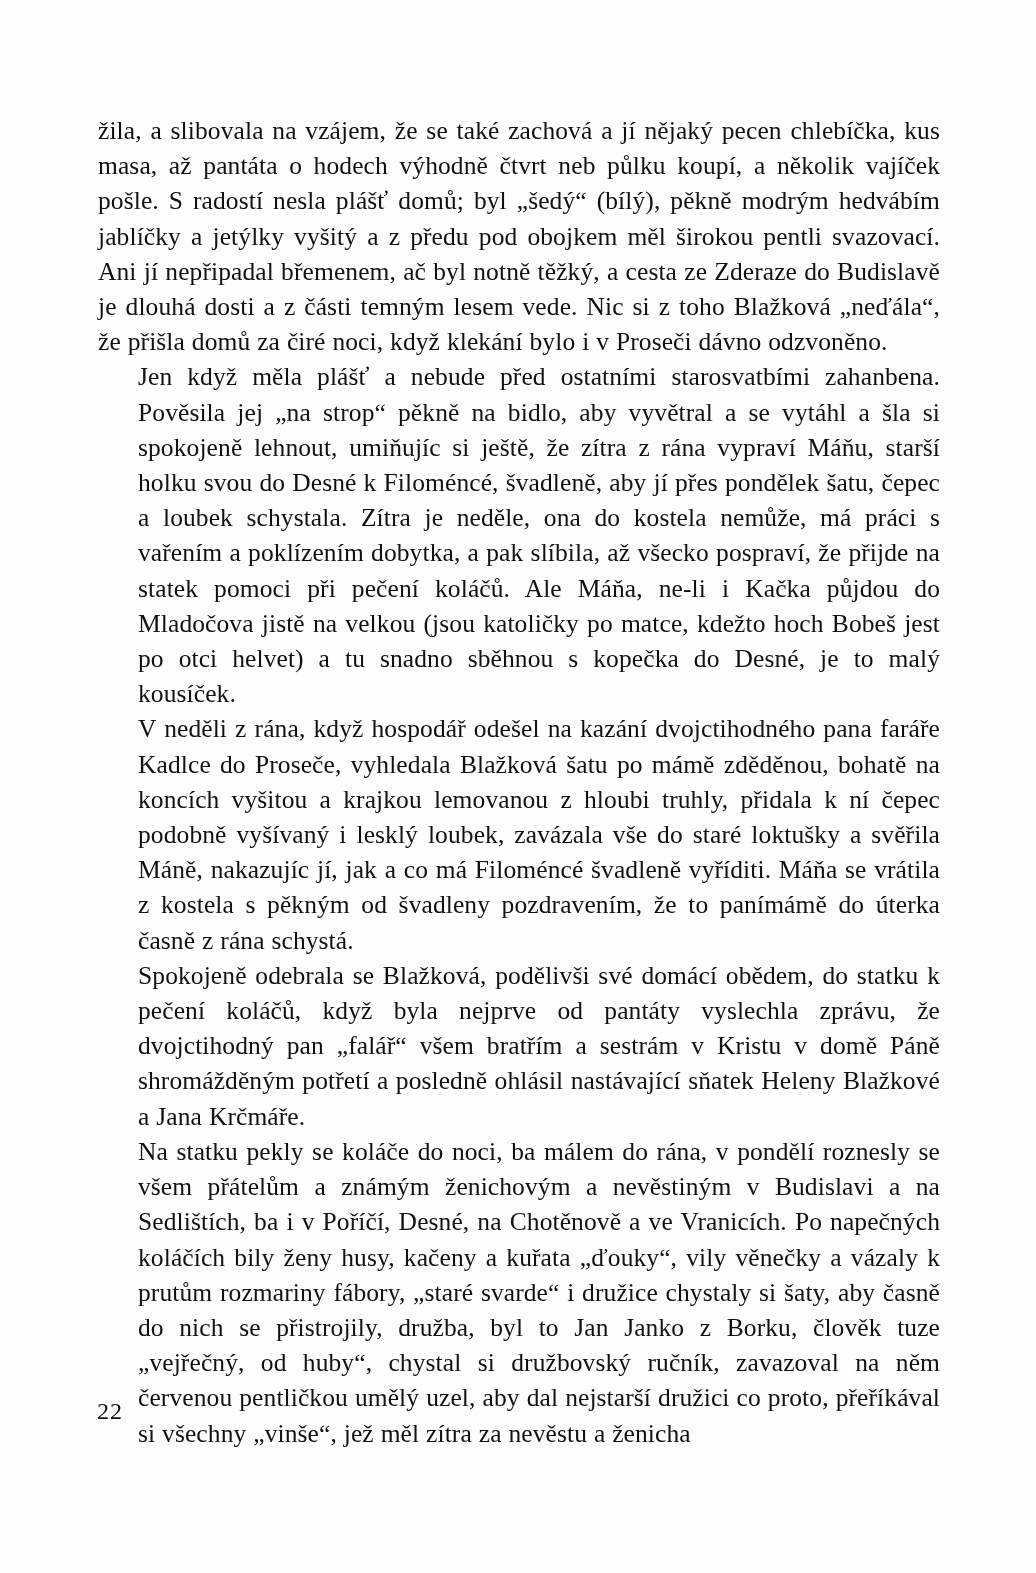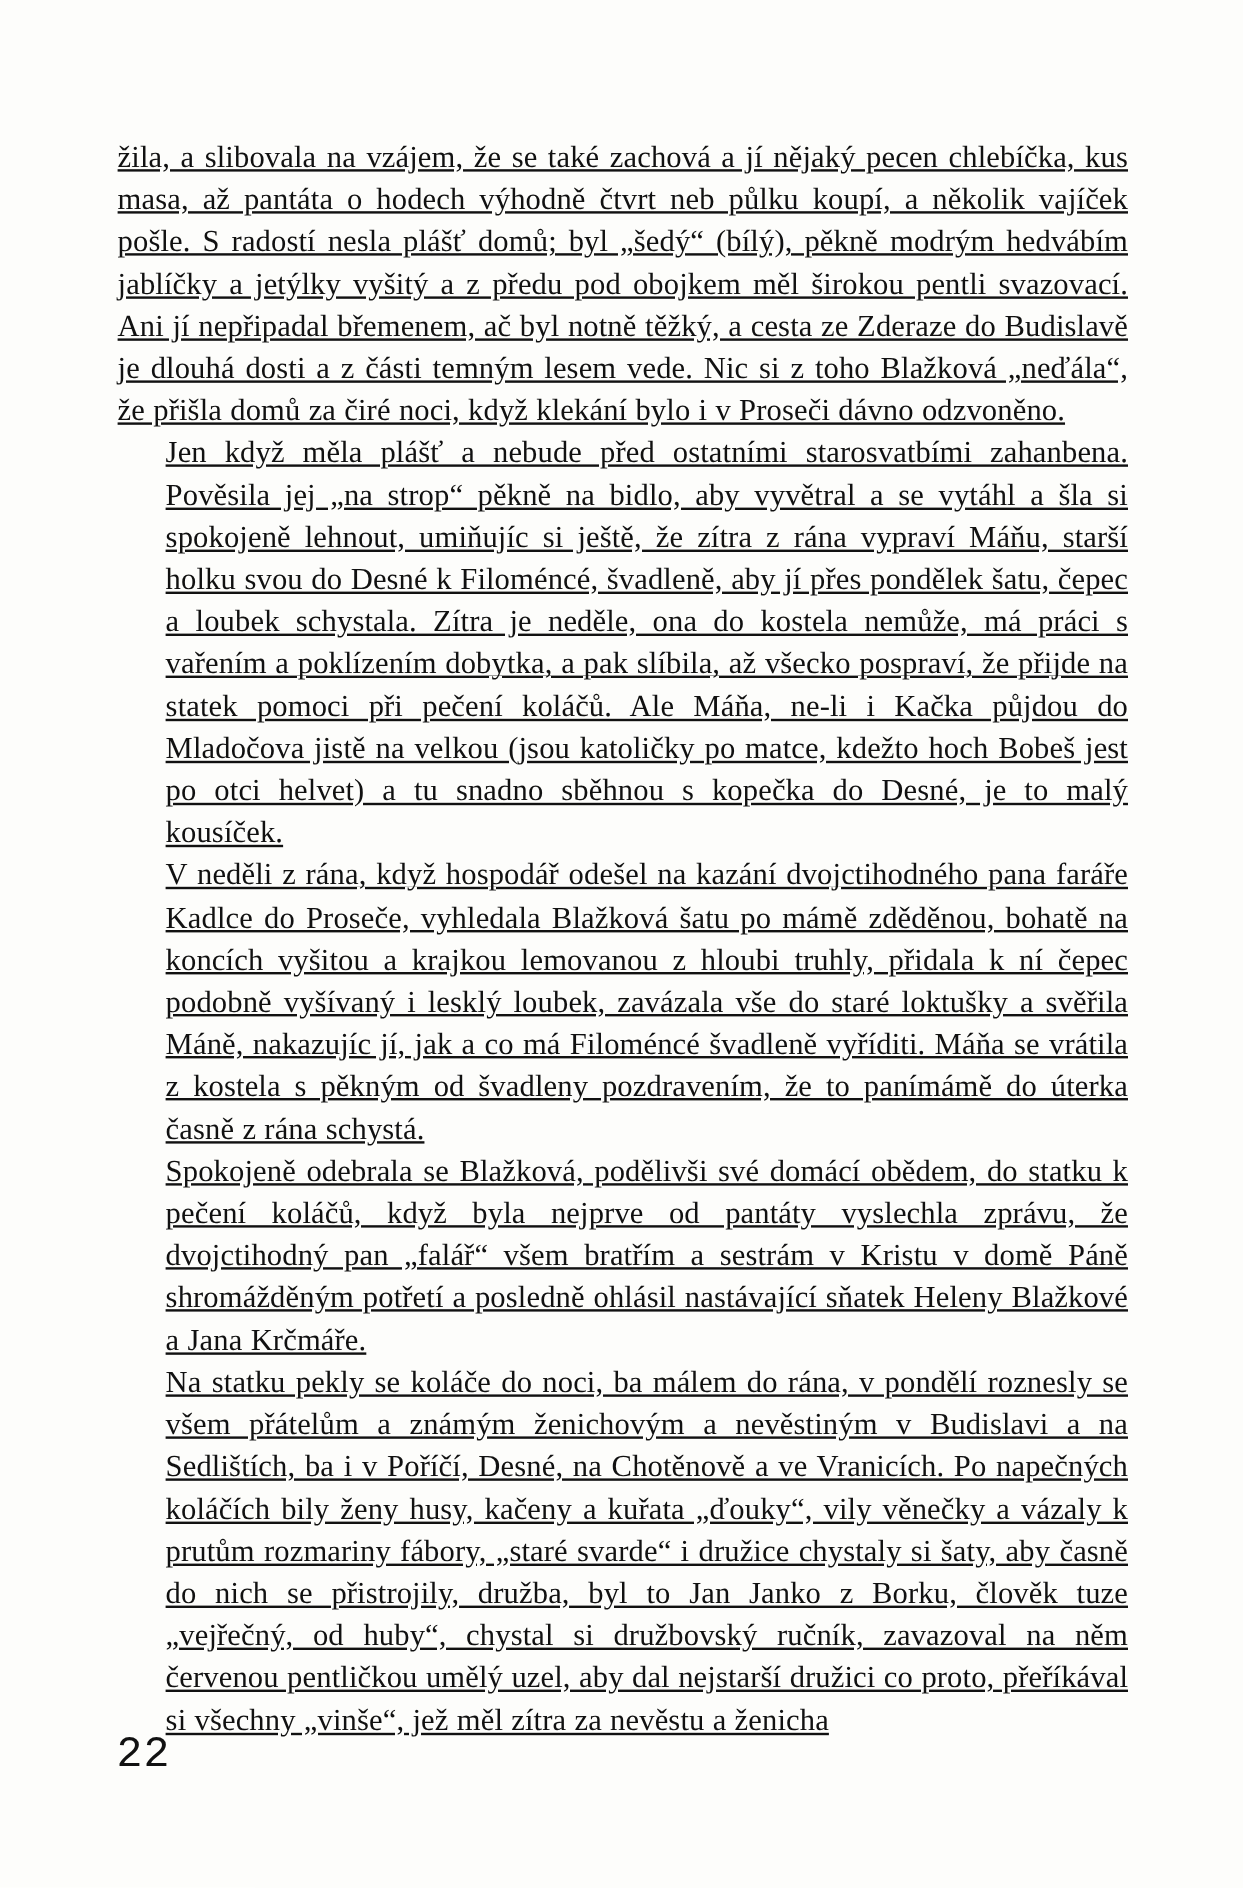--- a/index.html
+++ b/index.html
@@ -31,34 +31,32 @@
   }
   .para {
     margin: 0;
     font-size: 25.5px;
     line-height: 35.2px;
     text-align: justify;
     text-justify: inter-word;
     letter-spacing: 0.1px;
     word-spacing: 0.4px;
     hyphens: manual;
-    text-decoration: underline;
   }
   .para + .para {
     margin-top: 0;
     margin-left: 40px;
   }
   .pagenum {
     position: absolute;
     left: 97px;
     top: 1398px;
-    font-size: 36px;
+    font-size: 24px;
     letter-spacing: 1px;
-    font-family: Liberation Mono, monospace;
-    margin-top: 44px;
+    font-family: Liberation Serif, serif;
   }
 </style>
 </head>
 <body>
 
 <div class="page">
   <div class="textblock">
     <p class="para">žila, a slibovala na vzájem, že se také zachová a jí nějaký pecen chlebíčka, kus masa, až pantáta o hodech výhodně čtvrt neb půlku koupí, a několik vajíček pošle. S radostí nesla plášť domů; byl „šedý“ (bílý), pěkně modrým hedvábím jablíčky a jetýlky vyšitý a z předu pod obojkem měl širokou pentli svazovací. Ani jí nepřipadal břemenem, ač byl notně těžký, a cesta ze Zderaze do Budislavě je dlouhá dosti a z části temným lesem vede. Nic si z toho Blažková „neďála“, že přišla domů za čiré noci, když klekání bylo i v Proseči dávno odzvoněno.</p>
     <p class="para">Jen když měla plášť a nebude před ostatními starosvatbími zahanbena. Pověsila jej „na strop“ pěkně na bidlo, aby vyvětral a se vytáhl a šla si spokojeně lehnout, umiňujíc si ještě, že zítra z rána vypraví Máňu, starší holku svou do Desné k Filoméncé, švadleně, aby jí přes pondělek šatu, čepec a loubek schystala. Zítra je neděle, ona do kostela nemůže, má práci s vařením a poklízením dobytka, a pak slíbila, až všecko pospraví, že přijde na statek pomoci při pečení koláčů. Ale Máňa, ne-li i Kačka půjdou do Mladočova jistě na velkou (jsou katoličky po matce, kdežto hoch Bobeš jest po otci helvet) a tu snadno sběhnou s kopečka do Desné, je to malý kousíček.</p>
     <p class="para">V neděli z rána, když hospodář odešel na kazání dvojctihodného pana faráře Kadlce do Proseče, vyhledala Blažková šatu po mámě zděděnou, bohatě na koncích vyšitou a krajkou lemovanou z hloubi truhly, přidala k ní čepec podobně vyšívaný i lesklý loubek, zavázala vše do staré loktušky a svěřila Máně, nakazujíc jí, jak a co má Filoméncé švadleně vyříditi. Máňa se vrátila z kostela s pěkným od švadleny pozdravením, že to panímámě do úterka časně z rána schystá.</p>

